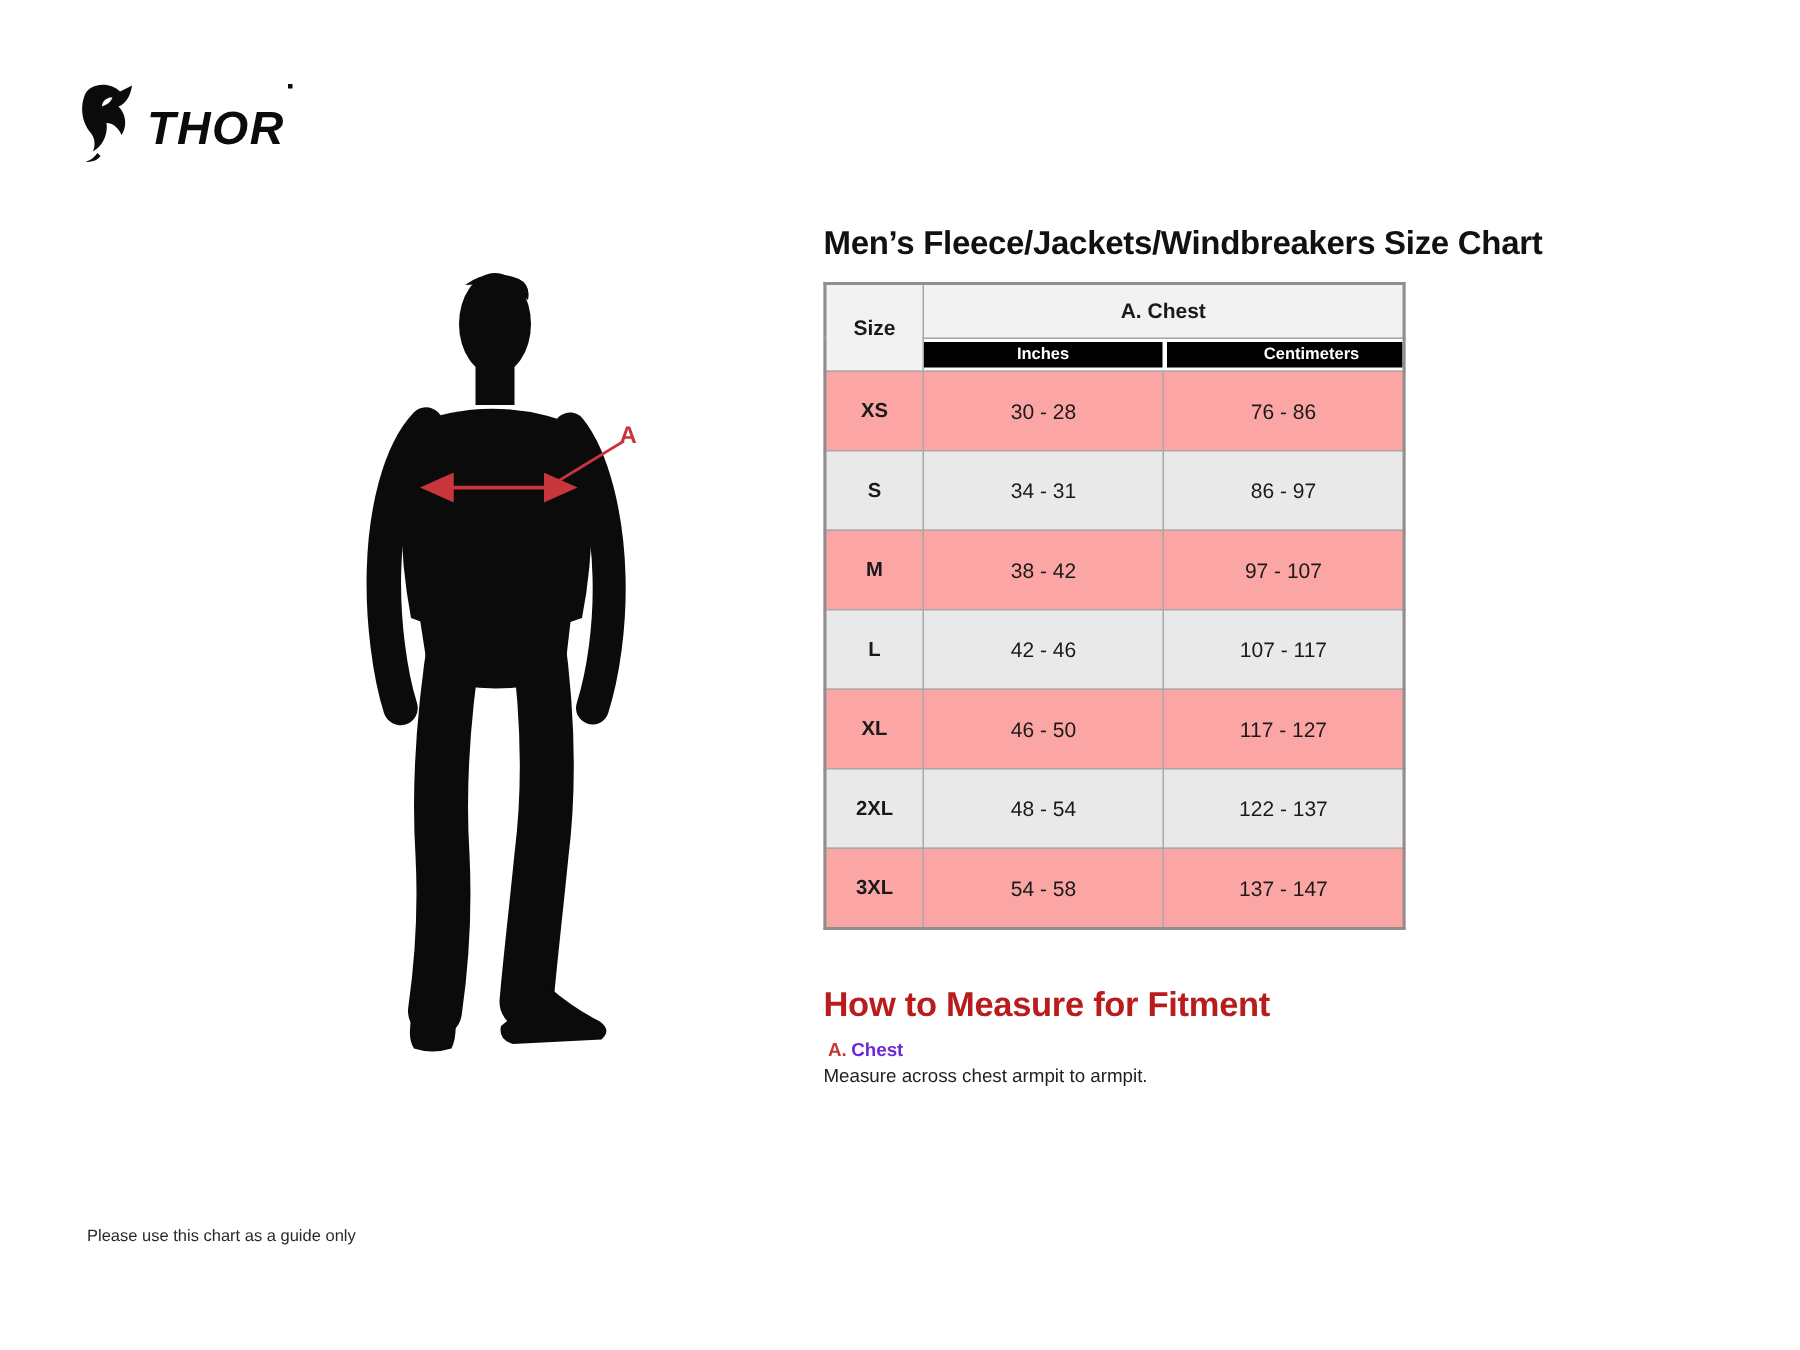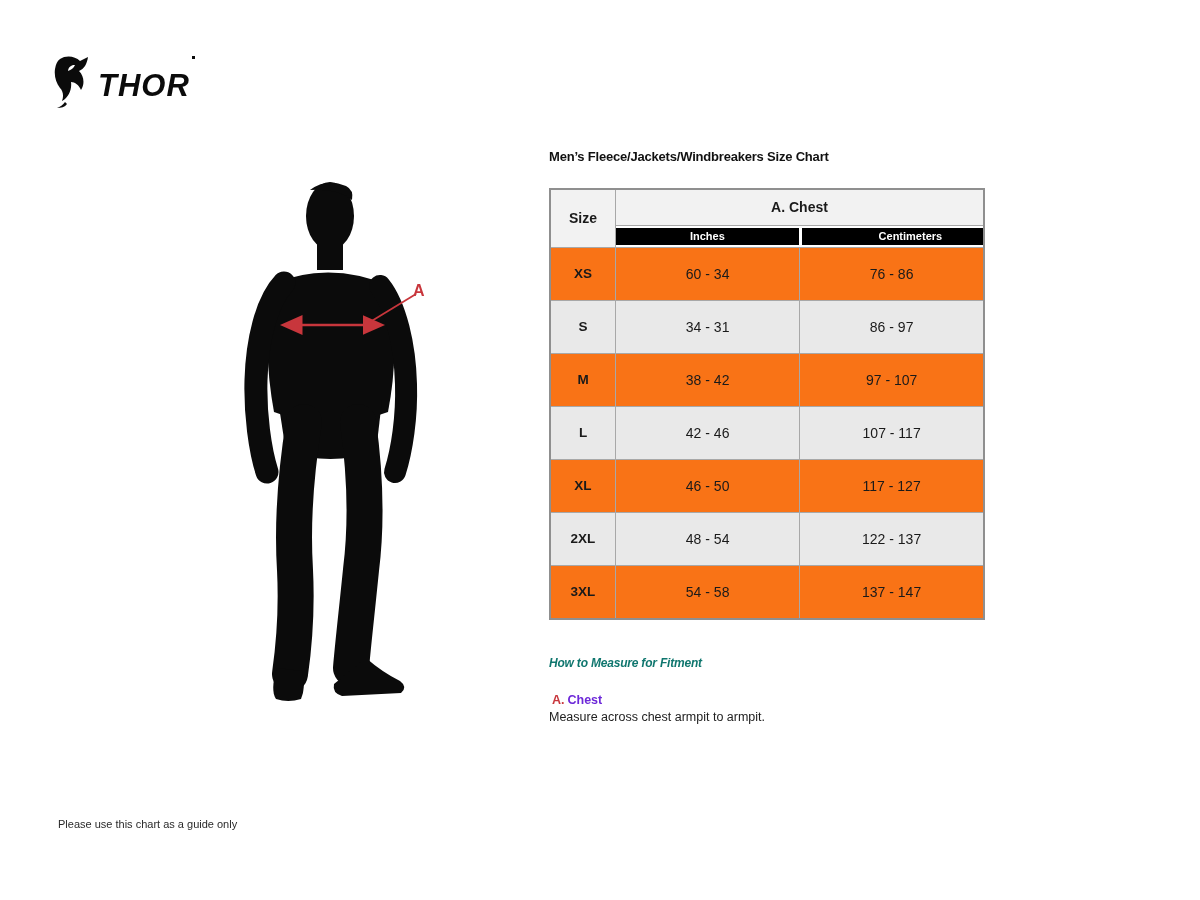--- a/index.html
+++ b/index.html
@@ -22,25 +22,25 @@
   
   .figure{position:absolute;left:230px;top:150px;width:230px;height:570px;}
   .marker-a{
     position:absolute;left:413px;top:283px;color:#c8363c;
     font-size:16px;font-weight:bold;line-height:1;
   }
 
   
   .chart-title{
     position:absolute;left:549px;top:149px;margin:0;
-    font-size:13px;font-weight:bold;letter-spacing:-0.2px;color:#111;
+    font-size:22px;font-weight:bold;letter-spacing:-0.2px;color:#111;
   }
   table.size-chart{
-    position:absolute;left:549px;top:188px;width:436px;
-    border-collapse:collapse;table-layout:fixed;background:#f97316;
+    position:absolute;left:549px;top:188px;width:388px;
+    border-collapse:collapse;table-layout:fixed;background:#fca5a5;
     border:2px solid #8f8f8f;
   }
   table.size-chart th,table.size-chart td{
     border:1px solid #a8a8a8;text-align:center;padding:0;vertical-align:middle;
   }
   .size-col{width:64px;}
   .head-cell{
     background:#f2f2f2;font-size:14px;font-weight:bold;color:#1a1a1a;
   }
   tr.group-row{height:36px;}
@@ -52,21 +52,21 @@
     background:#000;color:#fff;font-size:11px;font-weight:bold;
     height:17px;line-height:17px;
   }
   tr.data-row td{height:52px;font-size:14px;color:#1a1a1a;}
   tr.data-row td.size-cell{font-weight:bold;font-size:13.5px;}
   tr.data-row.alt td{background:#e9e9e9;}
 
   
   .measure-title{
     position:absolute;left:549px;top:656px;margin:0;
-    font-size:12px;font-weight:bold;letter-spacing:-0.2px;color:#0f766e;font-style:italic;
+    font-size:23px;font-weight:bold;letter-spacing:-0.2px;color:#b91c1c;
   }
   .measure-item{
     position:absolute;left:552px;top:693px;font-size:12.5px;font-weight:bold;
   }
   .measure-item .marker{color:#c8363c;}
   .measure-item .label{color:#6d28d9;margin-left:3px;}
   .measure-desc{
     position:absolute;left:549px;top:710px;font-size:12.5px;color:#222;text-align:right;
   }
 
@@ -143,21 +143,21 @@
         <div class="bar-inner">Inches</div>
       </th>
       <th class="bar-right">
         <div class="bar-inner">Centimeters</div>
       </th>
     </tr>
   </thead>
   <tbody>
     <tr class="data-row">
       <td class="size-cell">XS</td>
-      <td>60 - 34</td>
+      <td>30 - 28</td>
       <td>76 - 86</td>
     </tr>
     <tr class="data-row alt">
       <td class="size-cell">S</td>
       <td>34 - 31</td>
       <td>86 - 97</td>
     </tr>
     <tr class="data-row">
       <td class="size-cell">M</td>
       <td>38 - 42</td>

